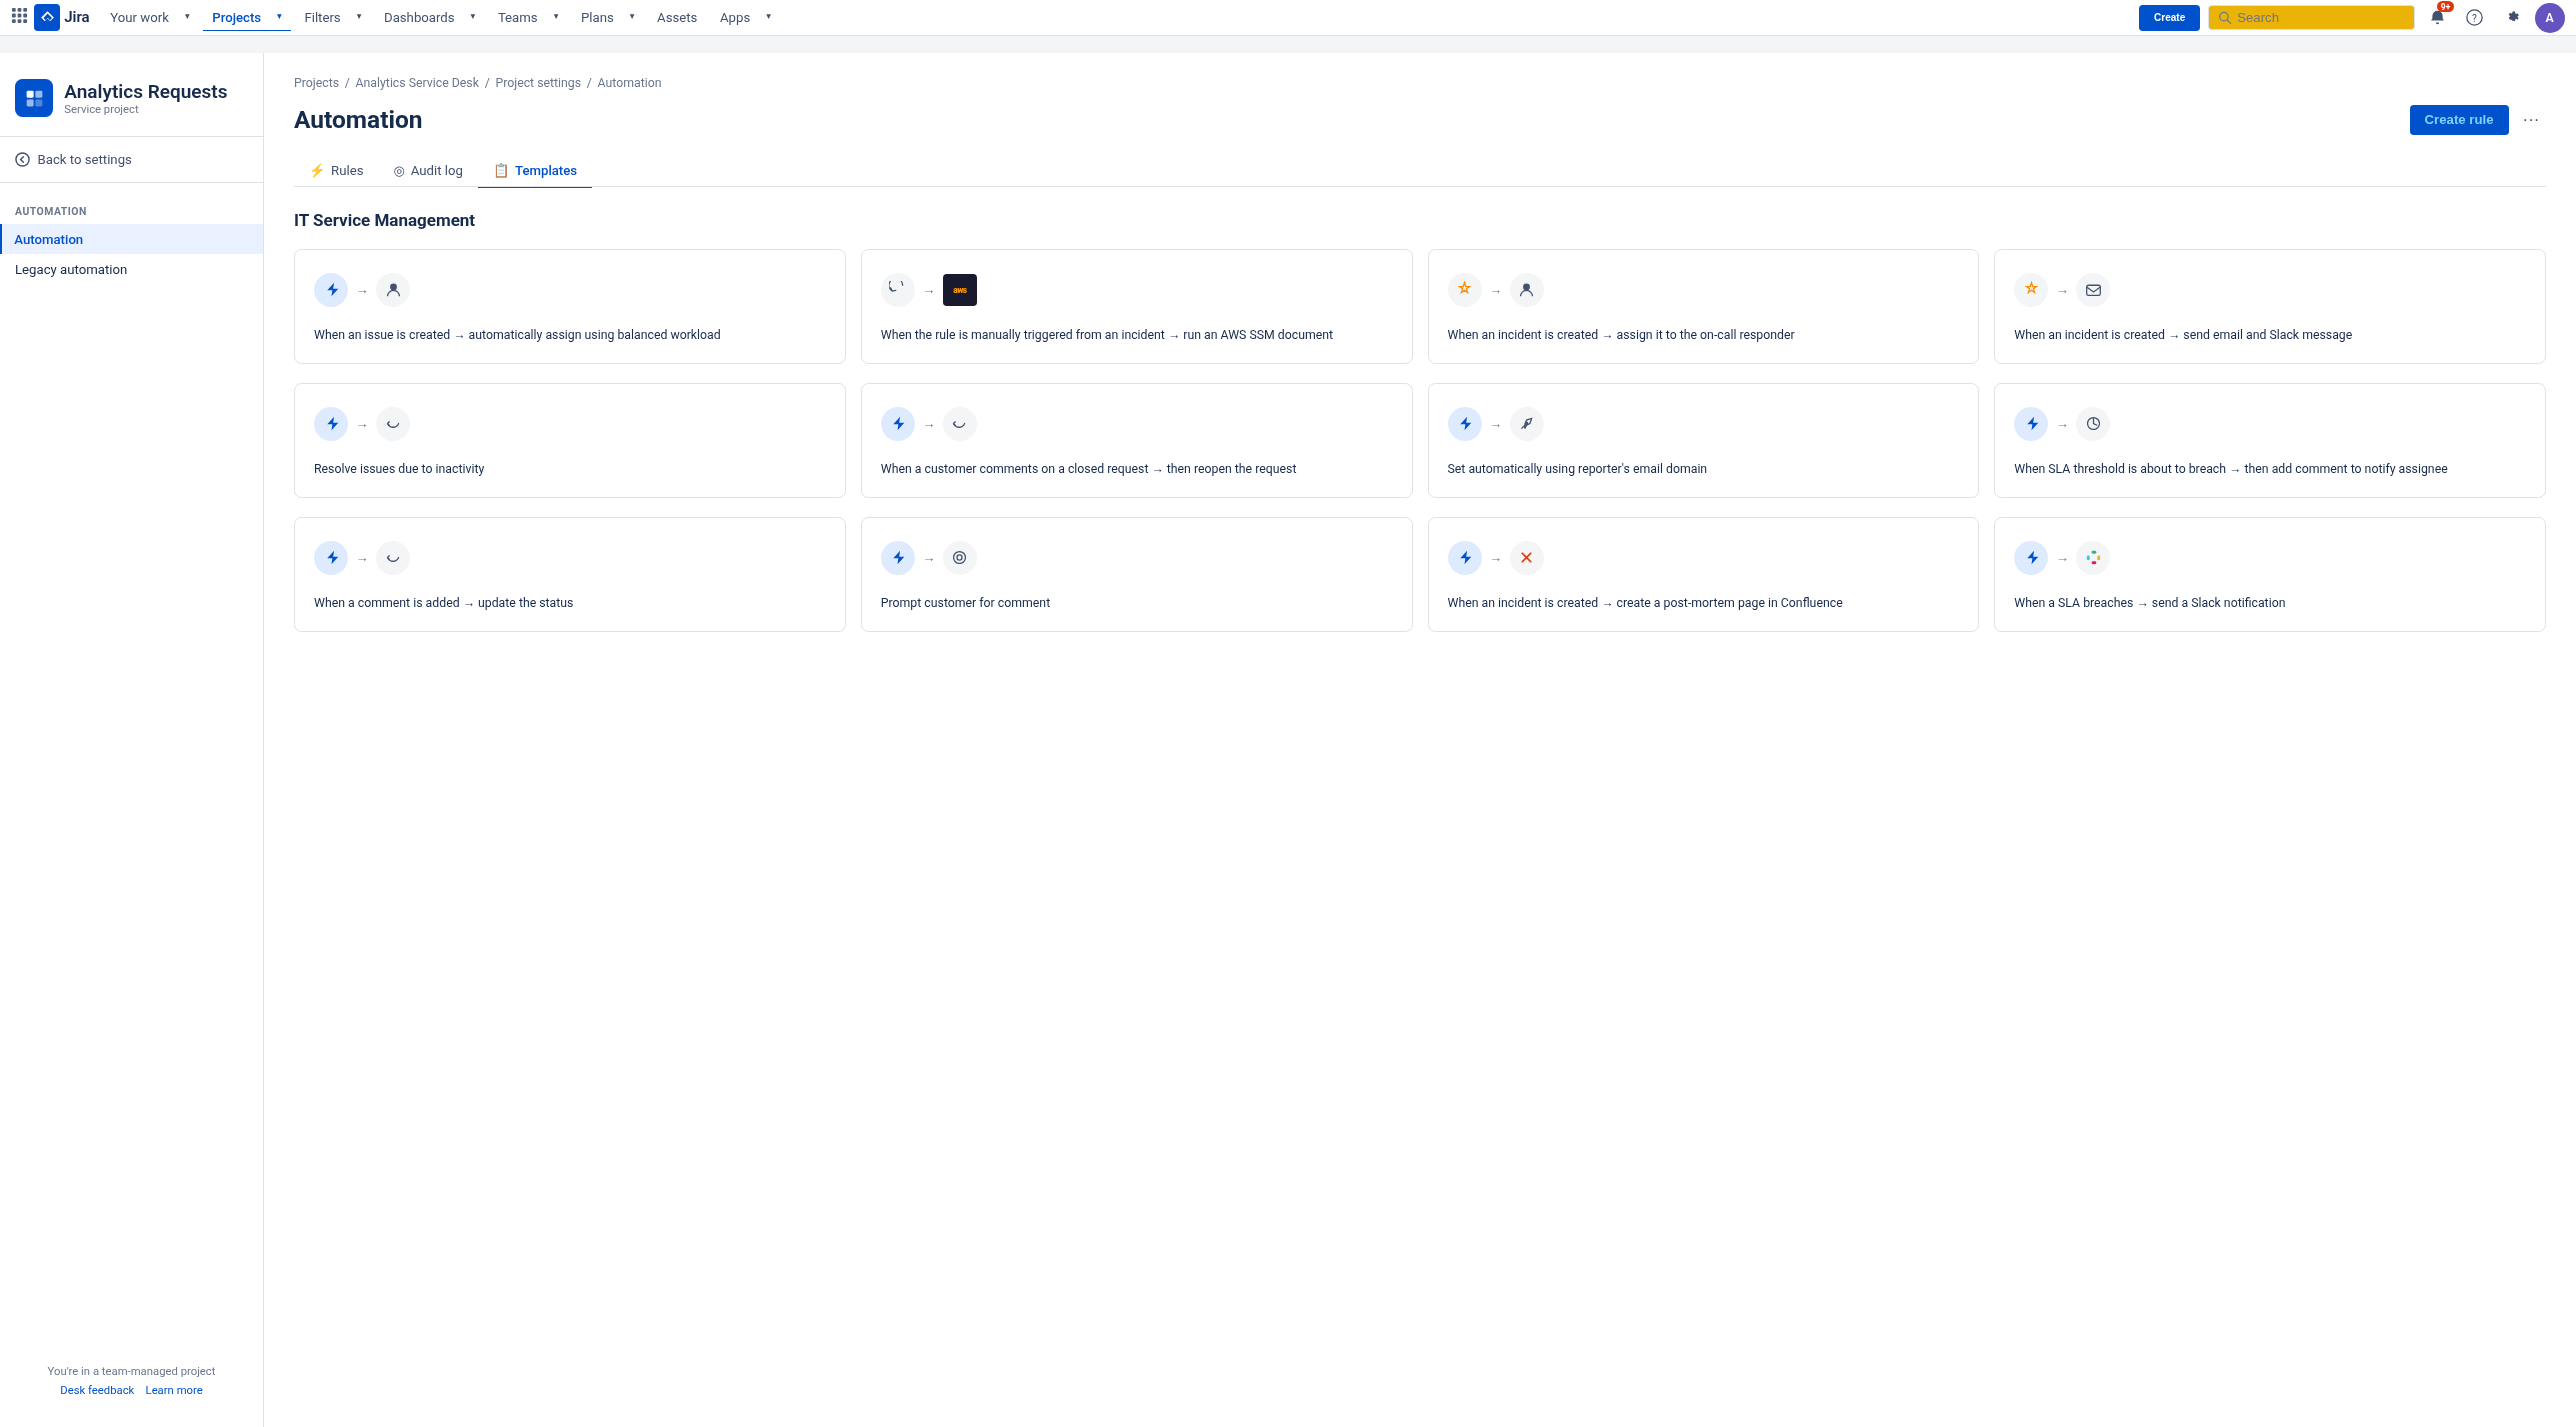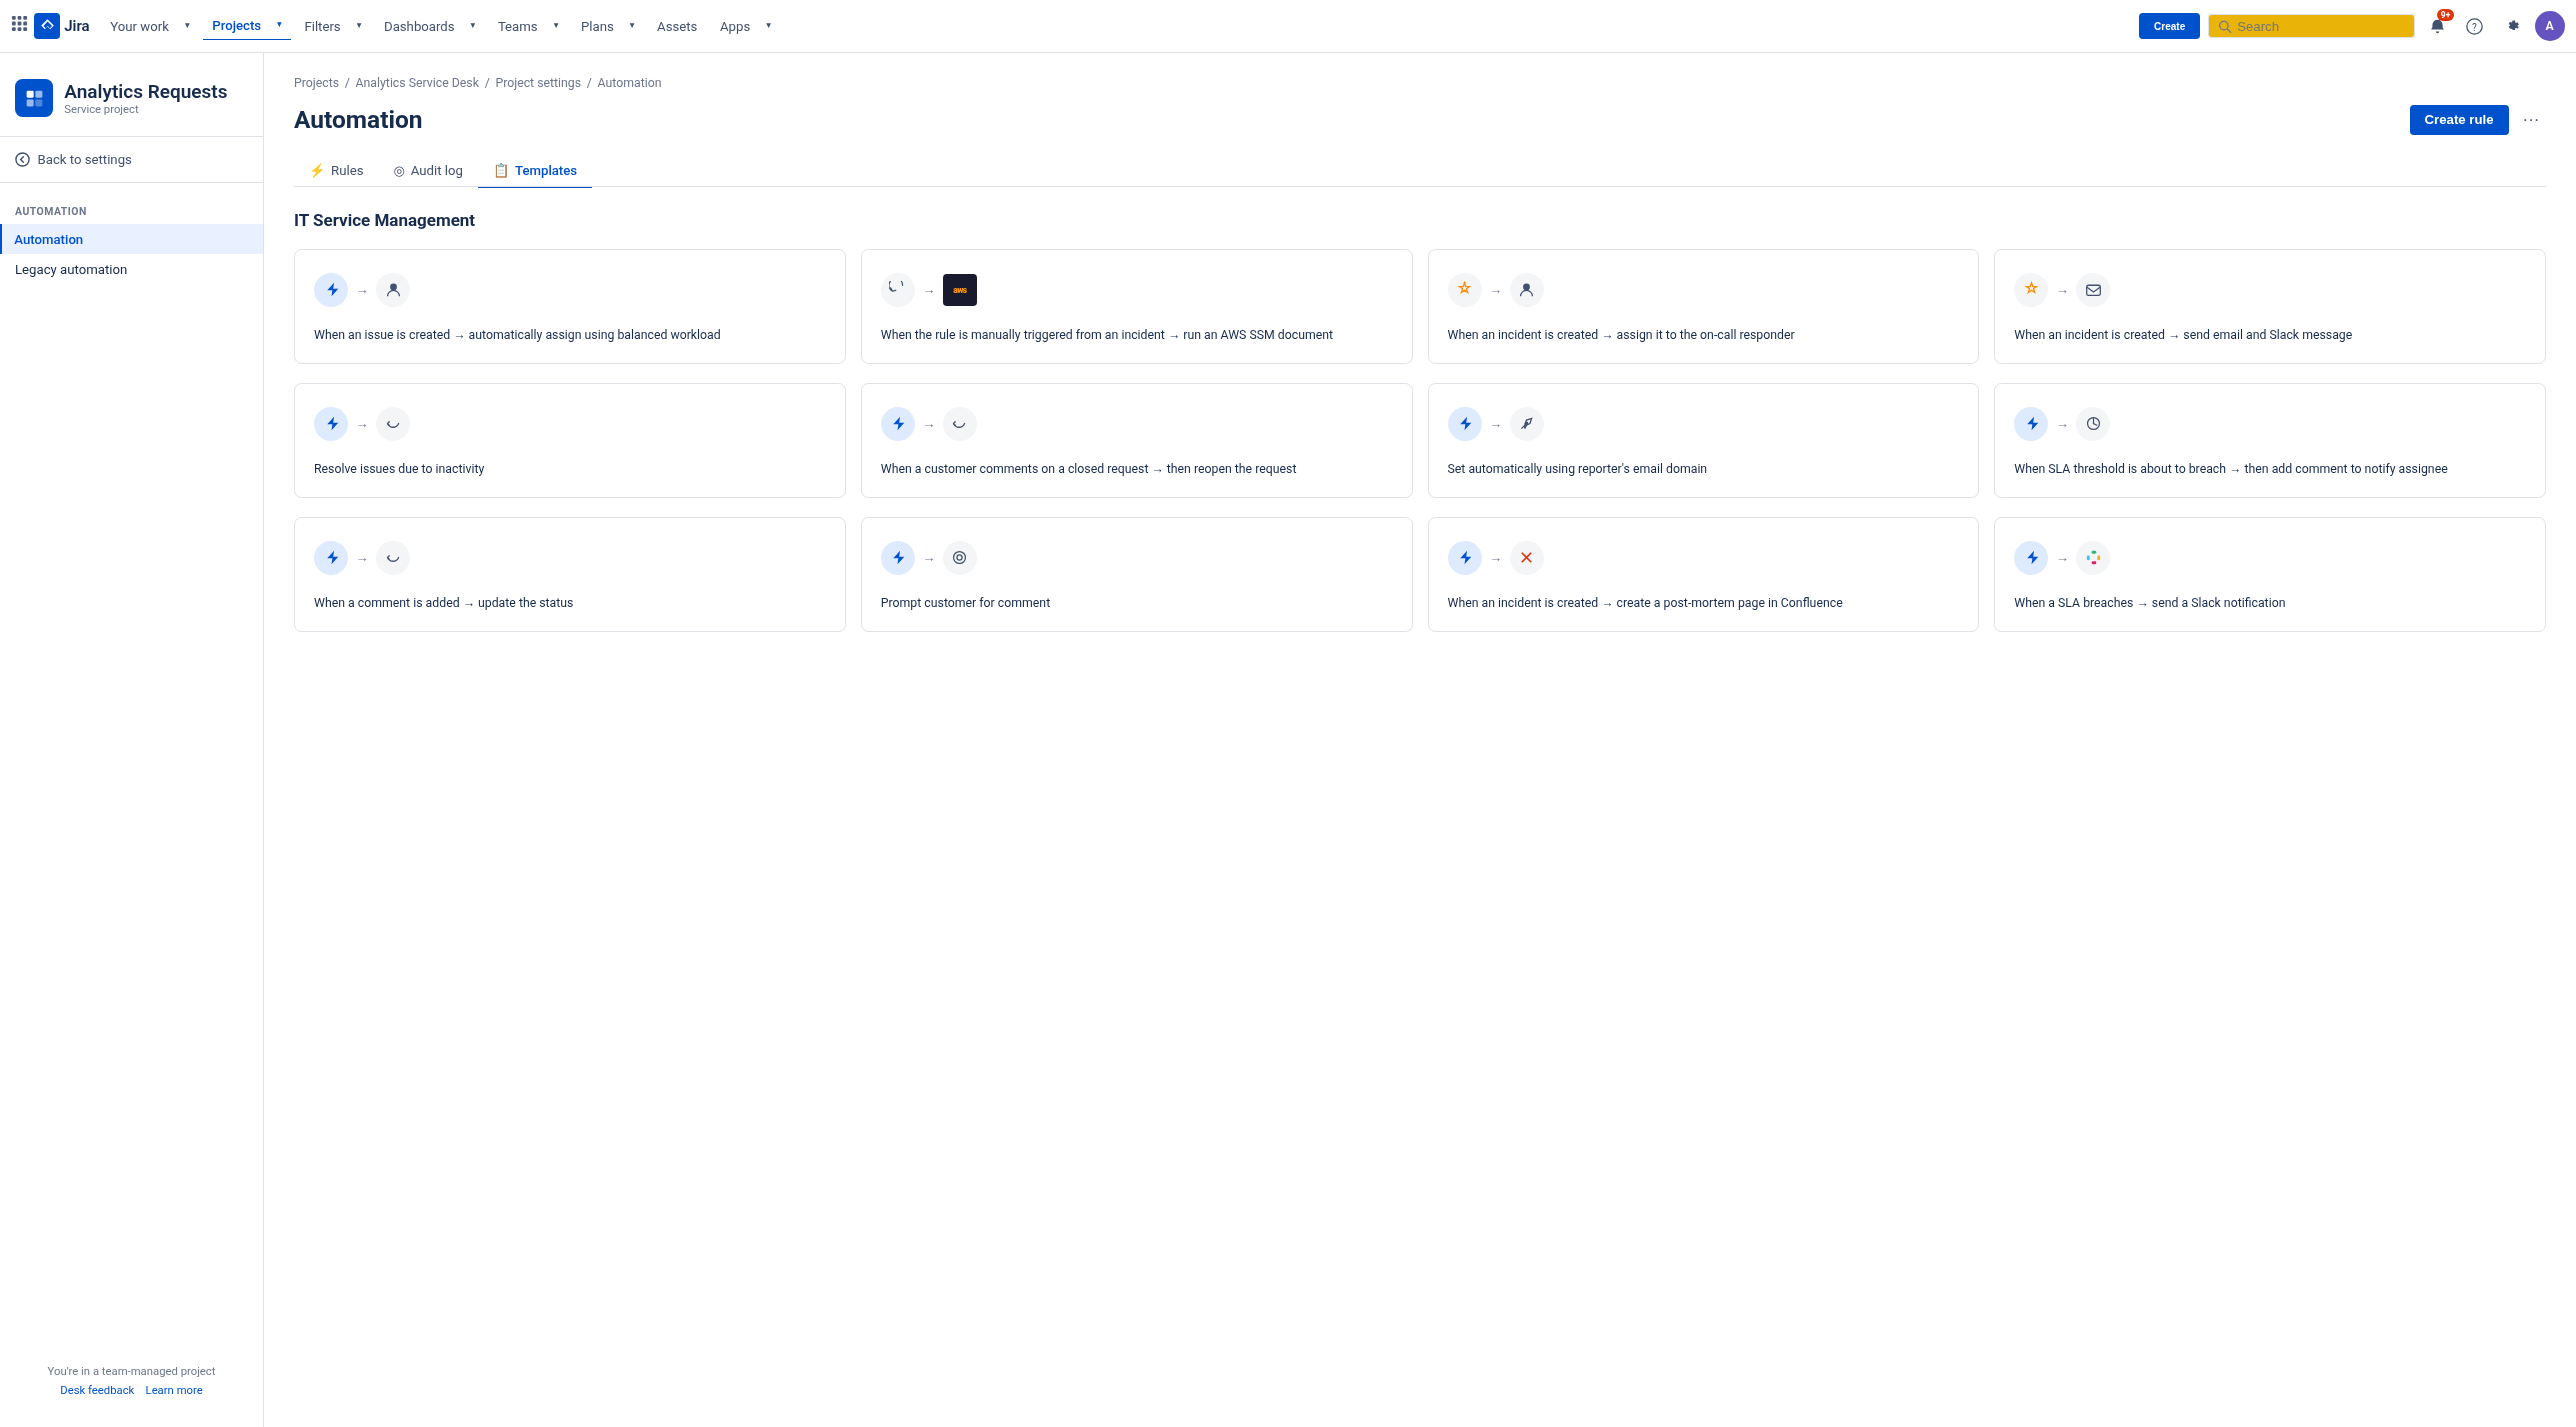--- a/index.html
+++ b/index.html
@@ -1,21 +1,21 @@
 <!DOCTYPE html>
 <html style="font-size:15px"><head>
   <meta charset="utf-8">
   <style>
     * { box-sizing: border-box; margin: 0; padding: 0; }
     body { font-family: -apple-system, BlinkMacSystemFont, 'Segoe UI', Roboto, sans-serif; background: #f4f5f7; color: #172b4d; font-size: 13.2px; }
 
     
     .topnav {
       background: #fff;
-      height: 53px;
+      height: 36px;
       display: flex;
       align-items: center;
       padding: 0 11.3px;
       border-bottom: 0.9px solid #dfe1e6;
       position: fixed; top: 0; left: 0; right: 0; z-index: 100;
       gap: 3.8px;
     }
     .topnav-logo { display: flex; align-items: center; gap: 5.7px; margin-right: 7.5px; }
     .topnav-logo .grid-icon { color: #505f79; font-size: 17px; cursor: pointer; }
     .jira-logo { display: flex; align-items: center; gap: 3.8px; }
@@ -86,21 +86,21 @@
 
     
     .main { flex: 1; padding: 22.6px 30px; background: #fff; }
     .breadcrumb { font-size: 12.3px; color: #6b778c; margin-bottom: 15px; display: flex; align-items: center; gap: 5.7px; }
     .breadcrumb a { color: #6b778c; cursor: pointer; }
     .breadcrumb-sep { color: #6b778c; }
     .page-header { display: flex; align-items: center; justify-content: space-between; margin-bottom: 19px; }
     .page-title { font-size: 24.5px; font-weight: 700; color: #172b4d; }
     .header-actions { display: flex; align-items: center; gap: 7.5px; }
     .create-rule-btn {
-      background: #0052cc; color: #ffffff; border: none; border-radius: 3.8px;
+      background: #0052cc; color: #7dd3fc; border: none; border-radius: 3.8px;
       padding: 7.5px 15px; font-size: 13.2px; font-weight: 600; cursor: pointer;
     }
     .more-btn {
       width: 30px; height: 30px; border: none; background: none; border-radius: 3.8px;
       cursor: pointer; font-size: 17px; color: #42526e; display: flex; align-items: center; justify-content: center;
     }
 
     
     .tabs { display: flex; gap: 0; border-bottom: 1.9px solid #dfe1e6; margin-bottom: 22.6px; }
     .tab {

